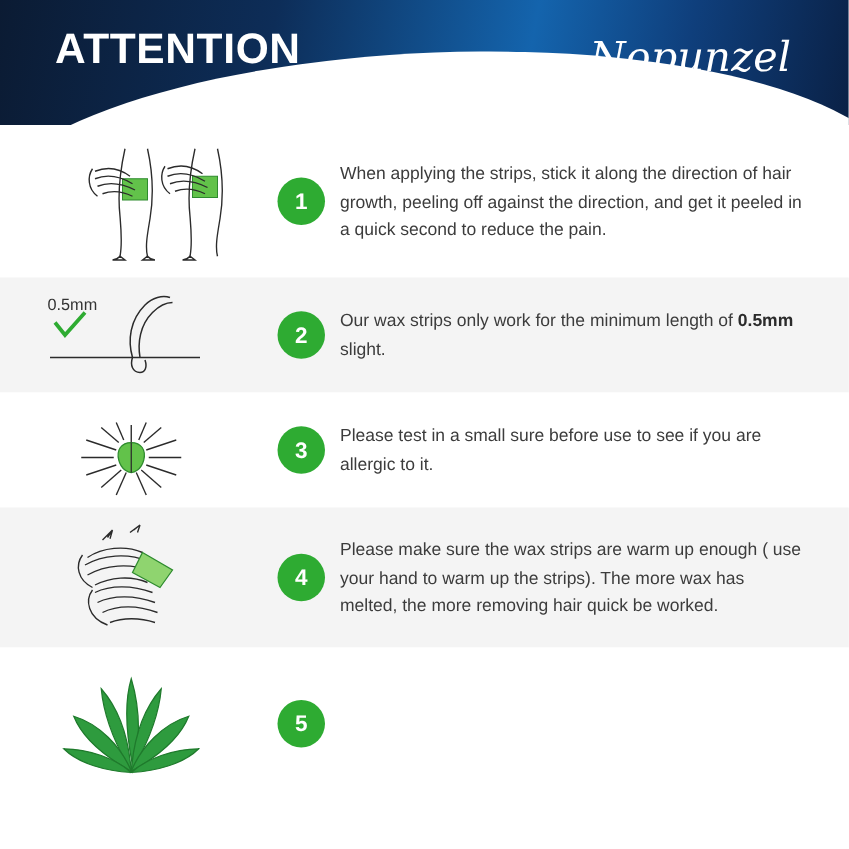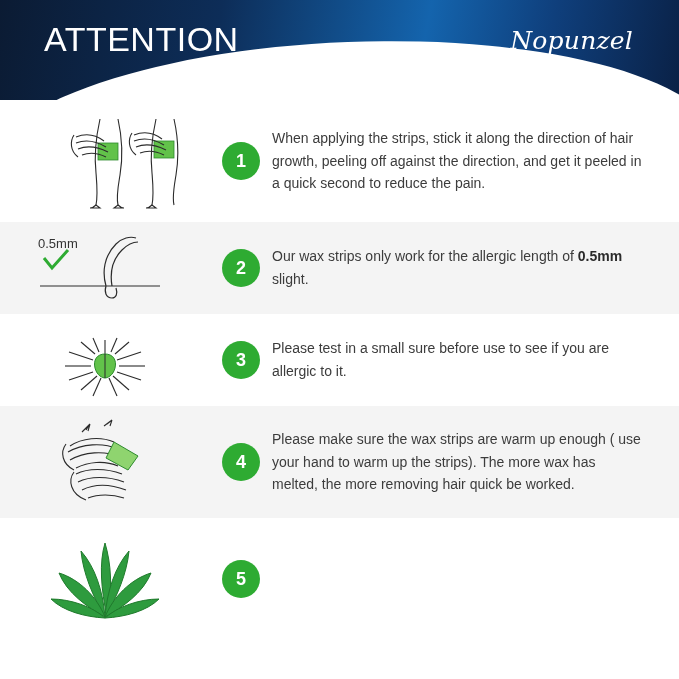--- a/index.html
+++ b/index.html
@@ -52,32 +52,32 @@
     background: #1a7fd4;
     border-radius: 50% 50% 0 0 / 100% 100% 0 0;
     transform: rotate(-2.6deg);
   }
   .header-title {
     position: absolute;
     left: 44px;
     top: 22px;
     color: #ffffff;
     font-size: 34px;
-    font-weight: normal;
+    font-weight: bold;
     letter-spacing: 0.5px;
     line-height: 1;
   }
   .brand {
     position: absolute;
     right: 46px;
     top: 26px;
     color: #ffffff;
     font-family: "DejaVu Serif", serif;
     font-style: italic;
-    font-size: 25px;
+    font-size: 33px;
     letter-spacing: 0.2px;
   }
 
   
   .rows {
     position: relative;
     width: 679px;
   }
   .row {
     display: flex;
@@ -200,21 +200,21 @@
             <path d="M76 58 C72 44, 74 28, 86 16 C92 10, 100 8, 106 10"></path>
             <path d="M82 58 C80 46, 82 32, 92 22 C98 16, 104 14, 108 14"></path>
             <path d="M76 58 C74 64, 76 70, 82 70 C86 70, 88 66, 86 60"></path>
           </g>
         </svg>
       </div>
       <div class="num-cell">
         <div class="badge">2</div>
       </div>
       <div class="text-cell">
-        <span>Our wax strips only work for the allergic length of </span><b>0.5mm</b><span> slight.</span>
+        <span>Our wax strips only work for the minimum length of </span><b>0.5mm</b><span> slight.</span>
       </div>
     </div>
 
     <div class="row row-3">
       <div class="icon-cell">
         <svg width="140" height="80" viewBox="0 0 140 80">
           <g fill="none" stroke="#2b2b2b" stroke-width="1.1">
             <path d="M70 20 L70 34"></path>
             <path d="M58 18 L64 32"></path>
             <path d="M46 22 L60 34"></path>

